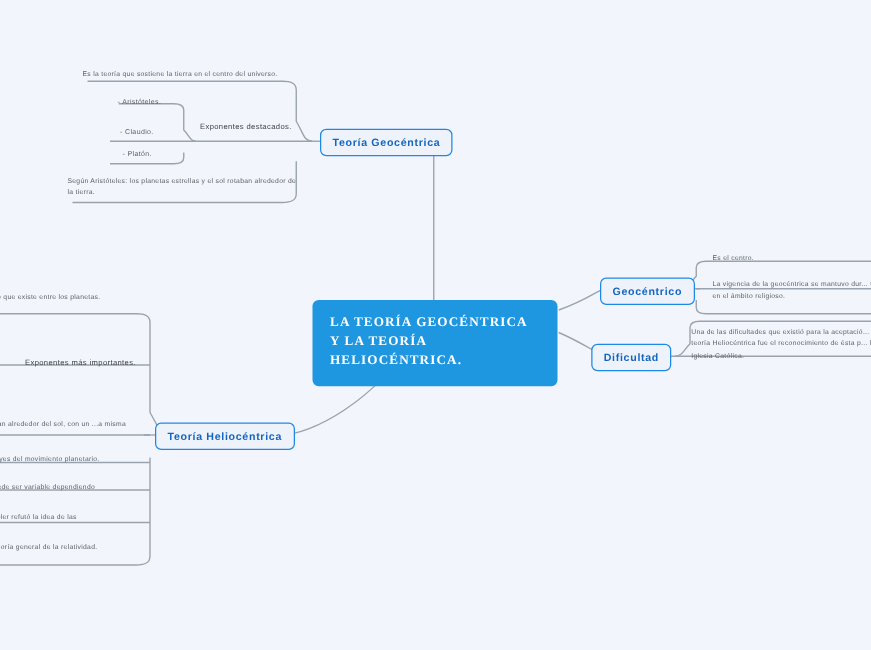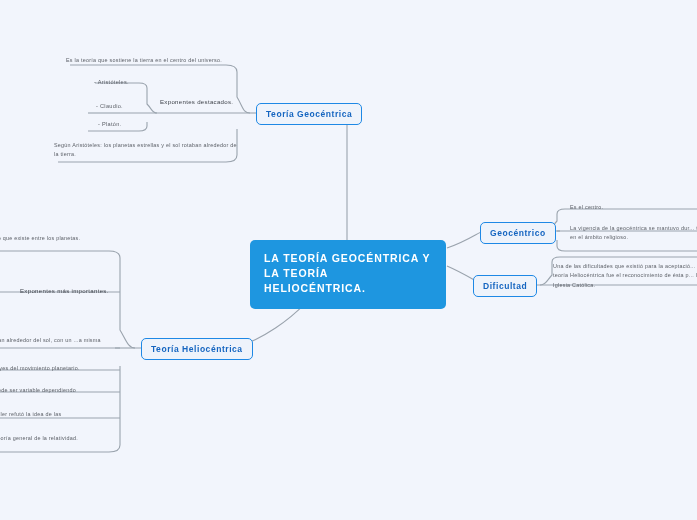--- a/index.html
+++ b/index.html
@@ -35,20 +35,21 @@
   .root-node {
     background: #1e96e0;
     color: #ffffff;
     border-radius: 5px;
     padding: 11px 14px 12px 14px;
     font-size: 10.5px;
     font-weight: bold;
     letter-spacing: 0.9px;
     line-height: 1.45;
     text-transform: uppercase;
+    font-family: Liberation Serif, serif;
   }
   
   .pill {
     background: #eef3fb;
     border: 1.6px solid #1e88e5;
     border-radius: 5px;
     color: #1565c0;
     font-size: 8.5px;
     font-weight: bold;
     letter-spacing: 0.55px;
@@ -157,21 +158,21 @@
   </div>
 
   <div class="node leaf-sub" style="left:98px; top:120px;">
     <span>- Platón.</span>
   </div>
 
   <div class="node leaf multi" style="left:54px; top:141px; width:185px;">
     <span>Según Aristóteles: los planetas estrellas y el sol rotaban alrededor de la tierra.</span>
   </div>
 
-  <div class="node pill" style="left:141px; top:338px;">
+  <div class="node pill" style="left:124px; top:338px;">
     <span>Teoría Heliocéntrica</span>
   </div>
 
   <div class="node leaf" style="left:-22px; top:234px;">
     <span>...miento que existe entre los planetas.</span>
   </div>
 
   <div class="node leaf-mid" style="left:20px; top:286px;">
     <span>Exponentes más importantes.</span>
   </div>

